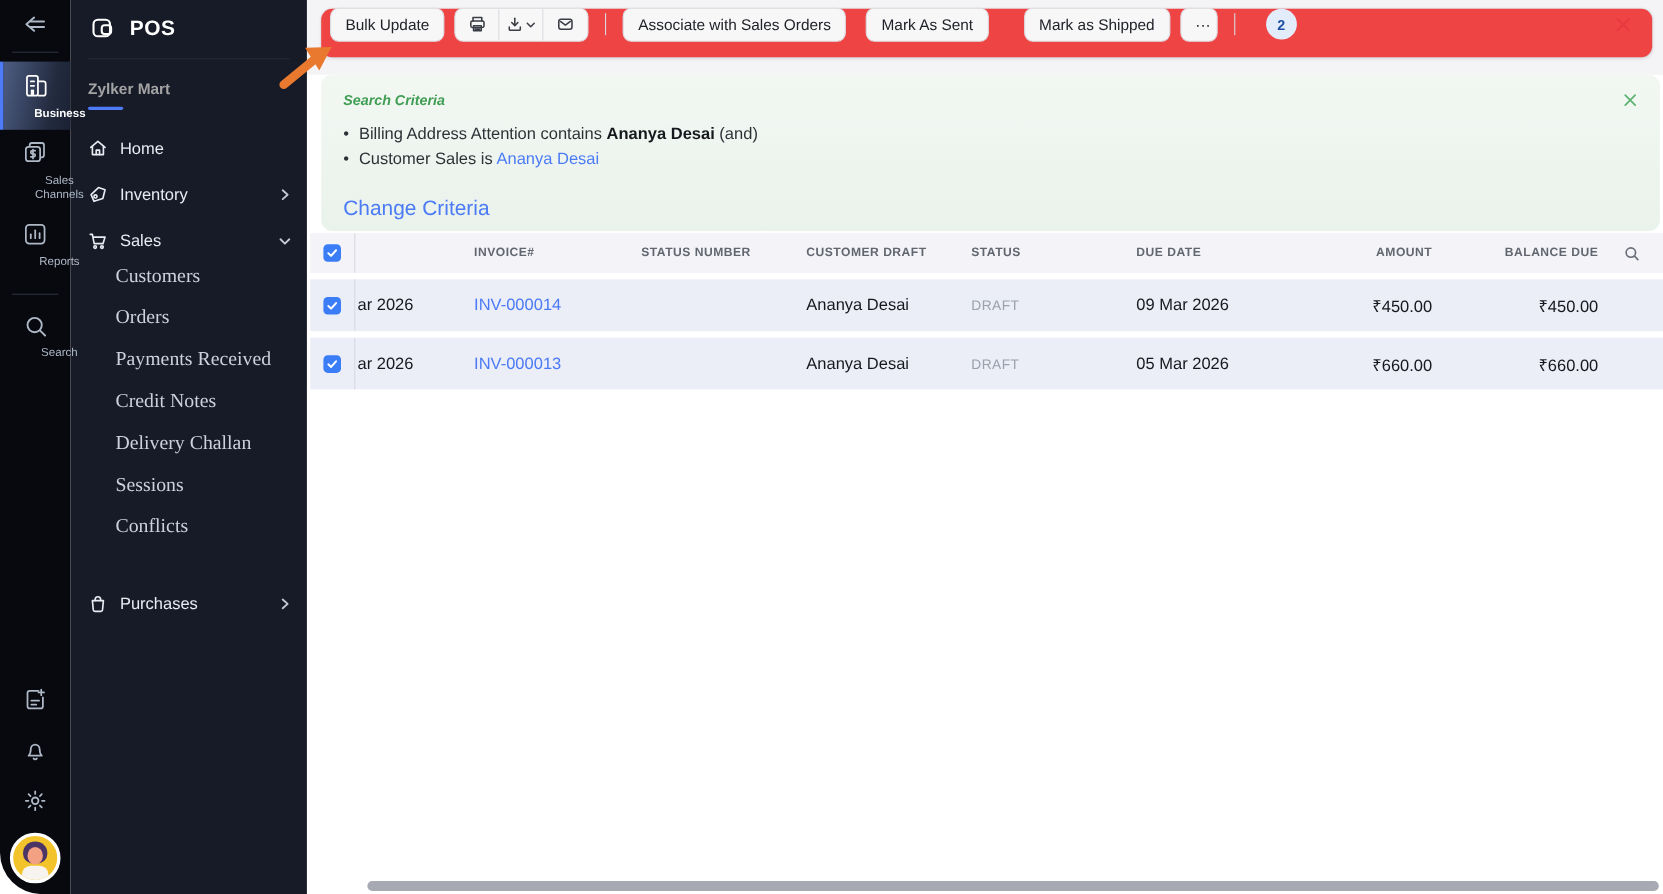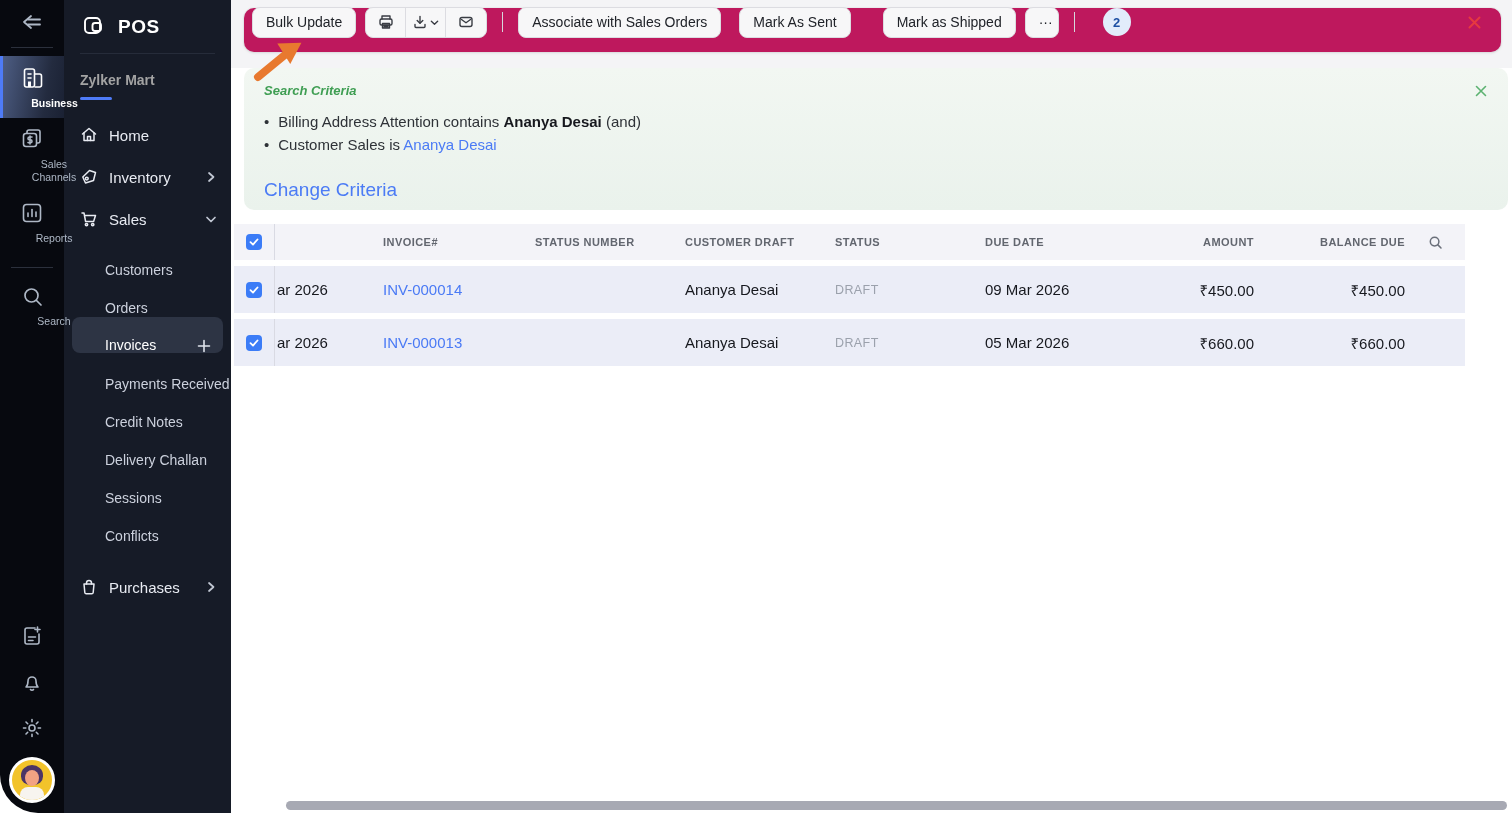--- a/index.html
+++ b/index.html
@@ -23,63 +23,63 @@
   .rail-spacer { flex:1; }
   .rail-iconbtn { width:64px; height:46px; display:flex; align-items:center; justify-content:center;
     background:none; border:none; cursor:pointer; }
   .avatar { width:46px; height:46px; border-radius:50%; background:#f2c32b; border:3px solid #ffffff;
     margin:6px 0 10px; position:relative; overflow:hidden; cursor:pointer; flex-shrink:0; }
   .avatar .hair { position:absolute; left:9px; top:5px; width:22px; height:20px; border-radius:50% 50% 42% 42%; background:#4b3566; }
   .avatar .face { position:absolute; left:13px; top:10px; width:14px; height:16px; border-radius:50%; background:#f2a283; }
   .avatar .shirt { position:absolute; left:8px; top:27px; width:24px; height:16px; border-radius:8px 8px 0 0; background:#f7f4ef; }
 
   
-  .sidebar { width:167px; background:#161b27; color:#e8ebf2; flex-shrink:0; display:flex;
+  .sidebar { width:215px; background:#161b27; color:#e8ebf2; flex-shrink:0; display:flex;
     flex-direction:column; position:relative; z-index:1; }
   .sb-header { display:flex; align-items:center; gap:10px; padding:13px 16px 10px; }
   .sb-appname { font-size:19px; font-weight:600; letter-spacing:.5px; color:#fff; }
   .sb-divider { height:1px; background:#262c3a; margin:2px 16px 0; }
   .sb-org { padding:18px 16px 0; }
   .sb-orgname { font-size:14px; font-weight:700; color:#a3a3a3; cursor:pointer; }
   .sb-orgbar { width:32px; height:3px; border-radius:2px; background:#4e7bf7; margin-top:9px; }
   .sb-nav { margin-top:14px; }
   .sb-item { display:flex; align-items:center; gap:11px; height:42px; padding:0 14px 0 16px;
     font-size:15px; font-weight:500; color:#e8ebf2; cursor:pointer; }
   .sb-item .grow { flex:1; }
   .sb-sub { }
-  .sb-subitem { display:flex; align-items:flex-end; height:38px; padding-left:41px; font-size:14px;
-    color:#ccd1dd; cursor:pointer; }
+  .sb-subitem { display:flex; align-items:flex-start; height:38px; padding-left:41px; font-size:18px;
+    color:#ccd1dd; cursor:pointer;font-family:Liberation Serif, serif; }
   .sb-subitem.active { background:#2d3444; border-radius:8px; margin:1px 8px; padding-left:33px;
     height:36px; color:#ffffff; font-weight:500; padding-right:12px; }
   .sb-subitem .grow { flex:1; }
   .sb-gap { height:22px; }
 
   
   .main { flex:1; background:#ffffff; display:flex; flex-direction:column; position:relative; }
   .topzone { background:#f4f4f6; padding:8px 11px 16px 13px; }
-  .toolbar-card { background:#be185d; border-radius:10px; height:44px; display:flex; align-items:center;
+  .toolbar-card { background:#ef4444; border-radius:10px; height:44px; display:flex; align-items:center;
     padding:0 14px 16px 8px; box-shadow:0 1px 3px rgba(20,22,30,.10), 0 0 0 1px rgba(20,22,30,.03); }
   .tb-btn { height:31px; background:#f7f7f8; border:1px solid #dcdce1; border-radius:8px;
     font-size:14px; color:#202329; padding:0 13px; cursor:pointer; font-family:inherit; white-space:nowrap; }
   .tb-btn + .tb-btn { margin-left:9px; }
   .tb-group { display:flex; height:31px; background:#f7f7f8; border:1px solid #dcdce1; border-radius:8px;
     overflow:hidden; margin-left:9px; }
   .tb-gbtn { width:40px; display:flex; align-items:center; justify-content:center; background:none;
     border:none; border-right:1px solid #dcdce1; cursor:pointer; gap:2px; }
   .tb-gbtn:last-child { border-right:none; }
   .tb-sep { width:1px; height:20px; background:#d6d7dc; margin:0 15px; }
   .tb-more { width:34px; }
   .count-badge { width:28px; height:28px; border-radius:50%; background:#e2ecfb; color:#1d4fa3;
     font-size:13px; font-weight:700; display:flex; align-items:center; justify-content:center;
     margin-left:13px; cursor:default; }
   .tb-grow { flex:1; }
   .tb-close { background:none; border:none; cursor:pointer; display:flex; padding:4px; }
 
   
-  .criteria { margin:0 4px 12px 13px; border-radius:10px; position:relative;
+  .criteria { margin:0 4px 0 13px; border-radius:10px; position:relative;
     background:linear-gradient(180deg,#f2f7f2 0%, #eaf2ec 100%); padding:15px 20px 18px; height:142px; }
   .cr-title { color:#3f9e53; font-size:13px; font-weight:700; font-style:italic; }
   .cr-close { position:absolute; top:12px; right:16px; background:none; border:none; cursor:pointer; padding:4px; }
   .cr-list { margin-top:12px; }
   .cr-line { font-size:15px; color:#2e3237; line-height:23px; display:flex; align-items:baseline; }
   .cr-bullet { margin-right:9px; color:#2e3237; }
   .cr-bold { font-weight:700; color:#16181d; }
   .cr-link { color:#4b7bf5; cursor:pointer; }
   .cr-change { display:inline-block; margin-top:23px; font-size:19px; color:#4b7bf5; cursor:pointer; }
 
@@ -268,29 +268,20 @@
         </span>
       </div>
 
       <div class="sb-sub">
         <div class="sb-subitem">
           <span>Customers</span>
         </div>
         <div class="sb-subitem">
           <span>Orders</span>
         </div>
-        <div class="sb-subitem active">
-          <span>Invoices</span>
-          <span class="grow"></span>
-          <span>
-            <svg width="14" height="14" viewBox="0 0 14 14" fill="none" stroke="#dfe3ec" stroke-width="1.6" stroke-linecap="round">
-                <path d="M7 1.5 v11 M1.5 7 h11"></path>
-              </svg>
-          </span>
-        </div>
         <div class="sb-subitem">
           <span>Payments Received</span>
         </div>
         <div class="sb-subitem">
           <span>Credit Notes</span>
         </div>
         <div class="sb-subitem">
           <span>Delivery Challan</span>
         </div>
         <div class="sb-subitem">

